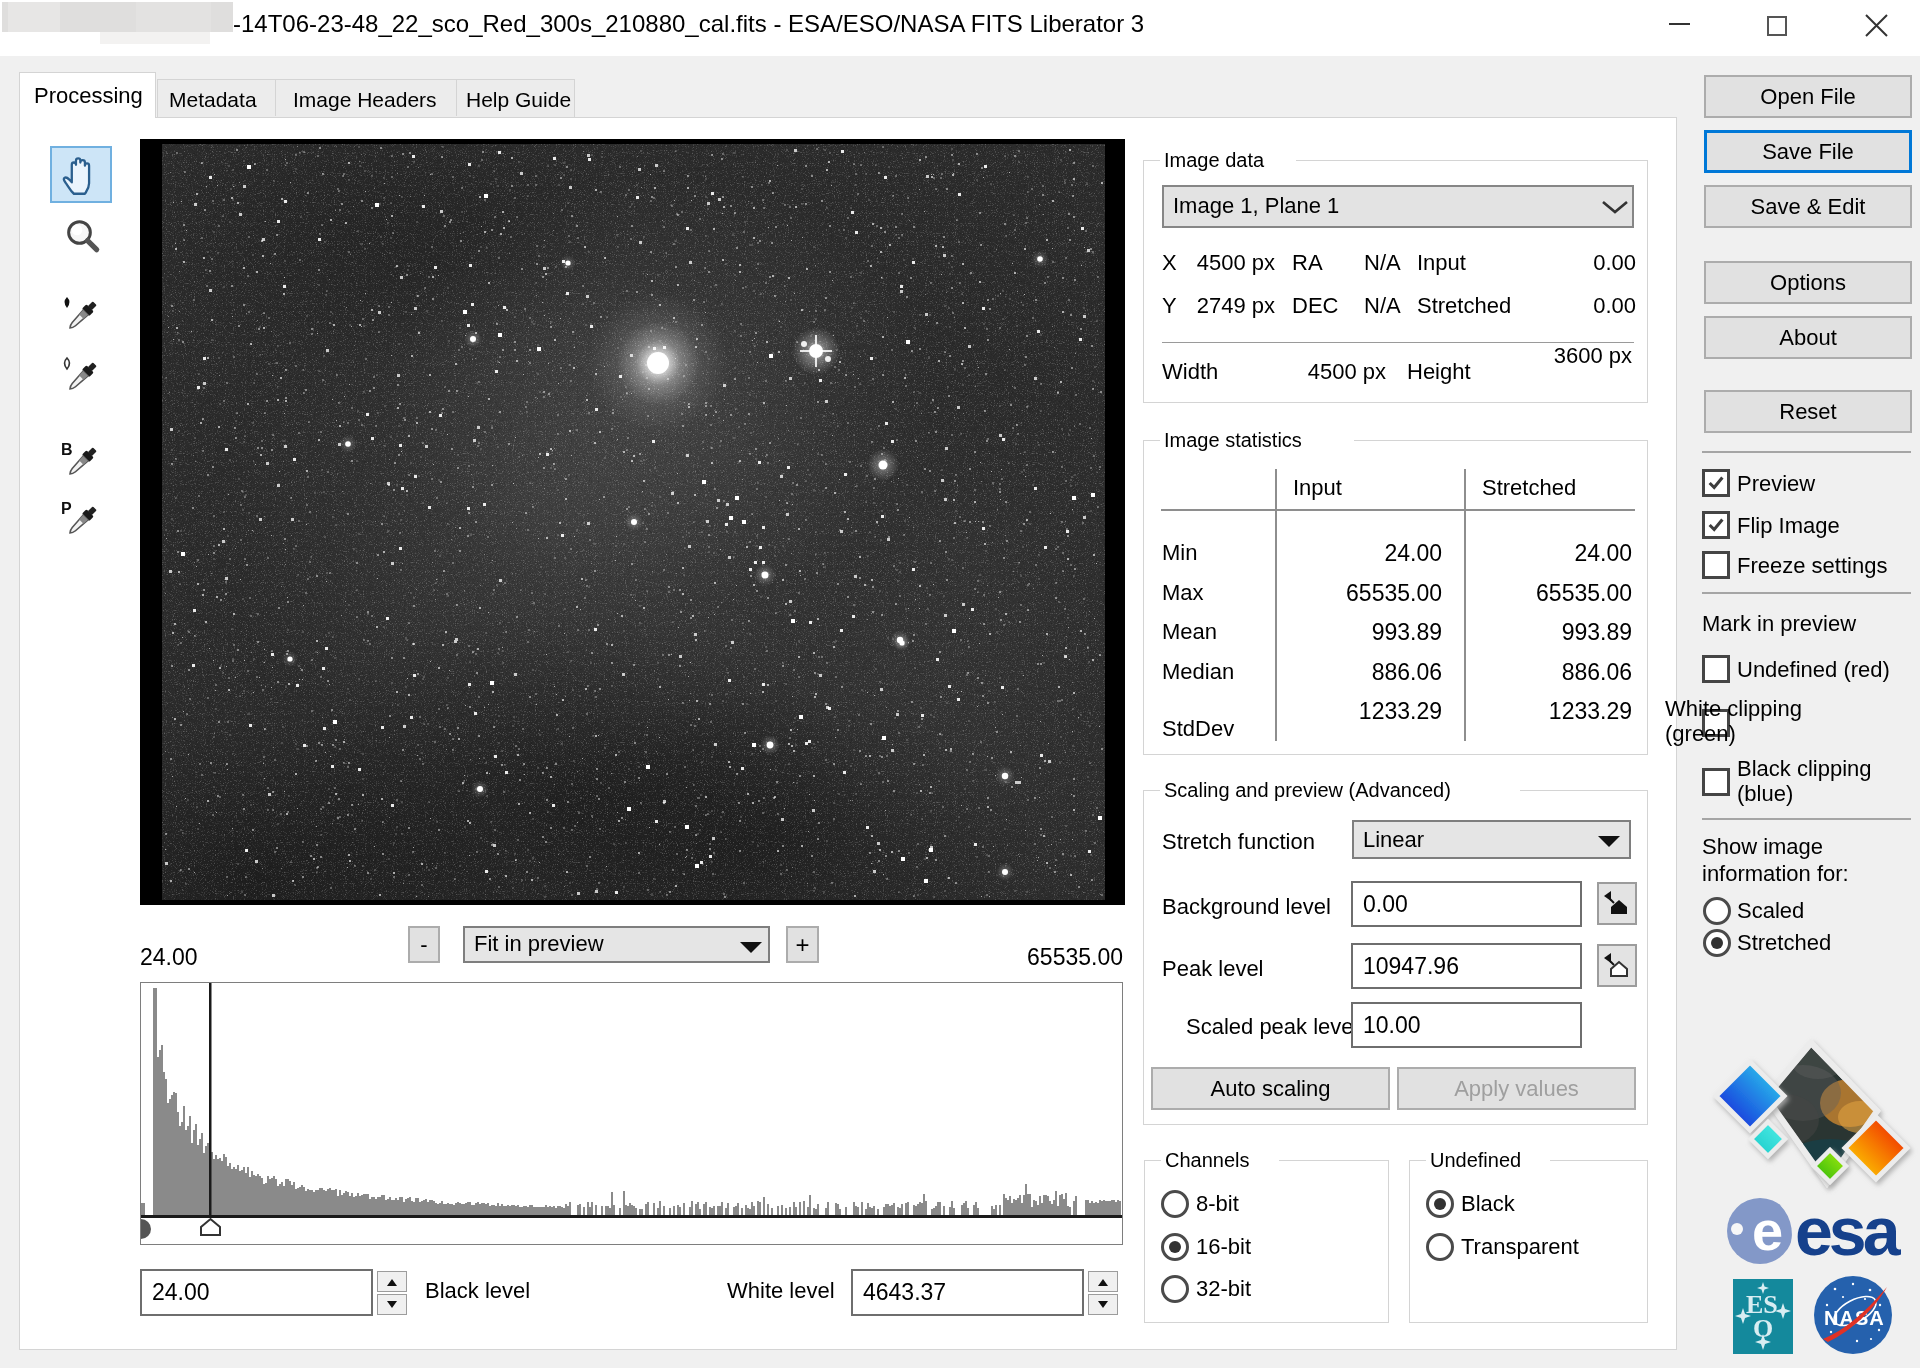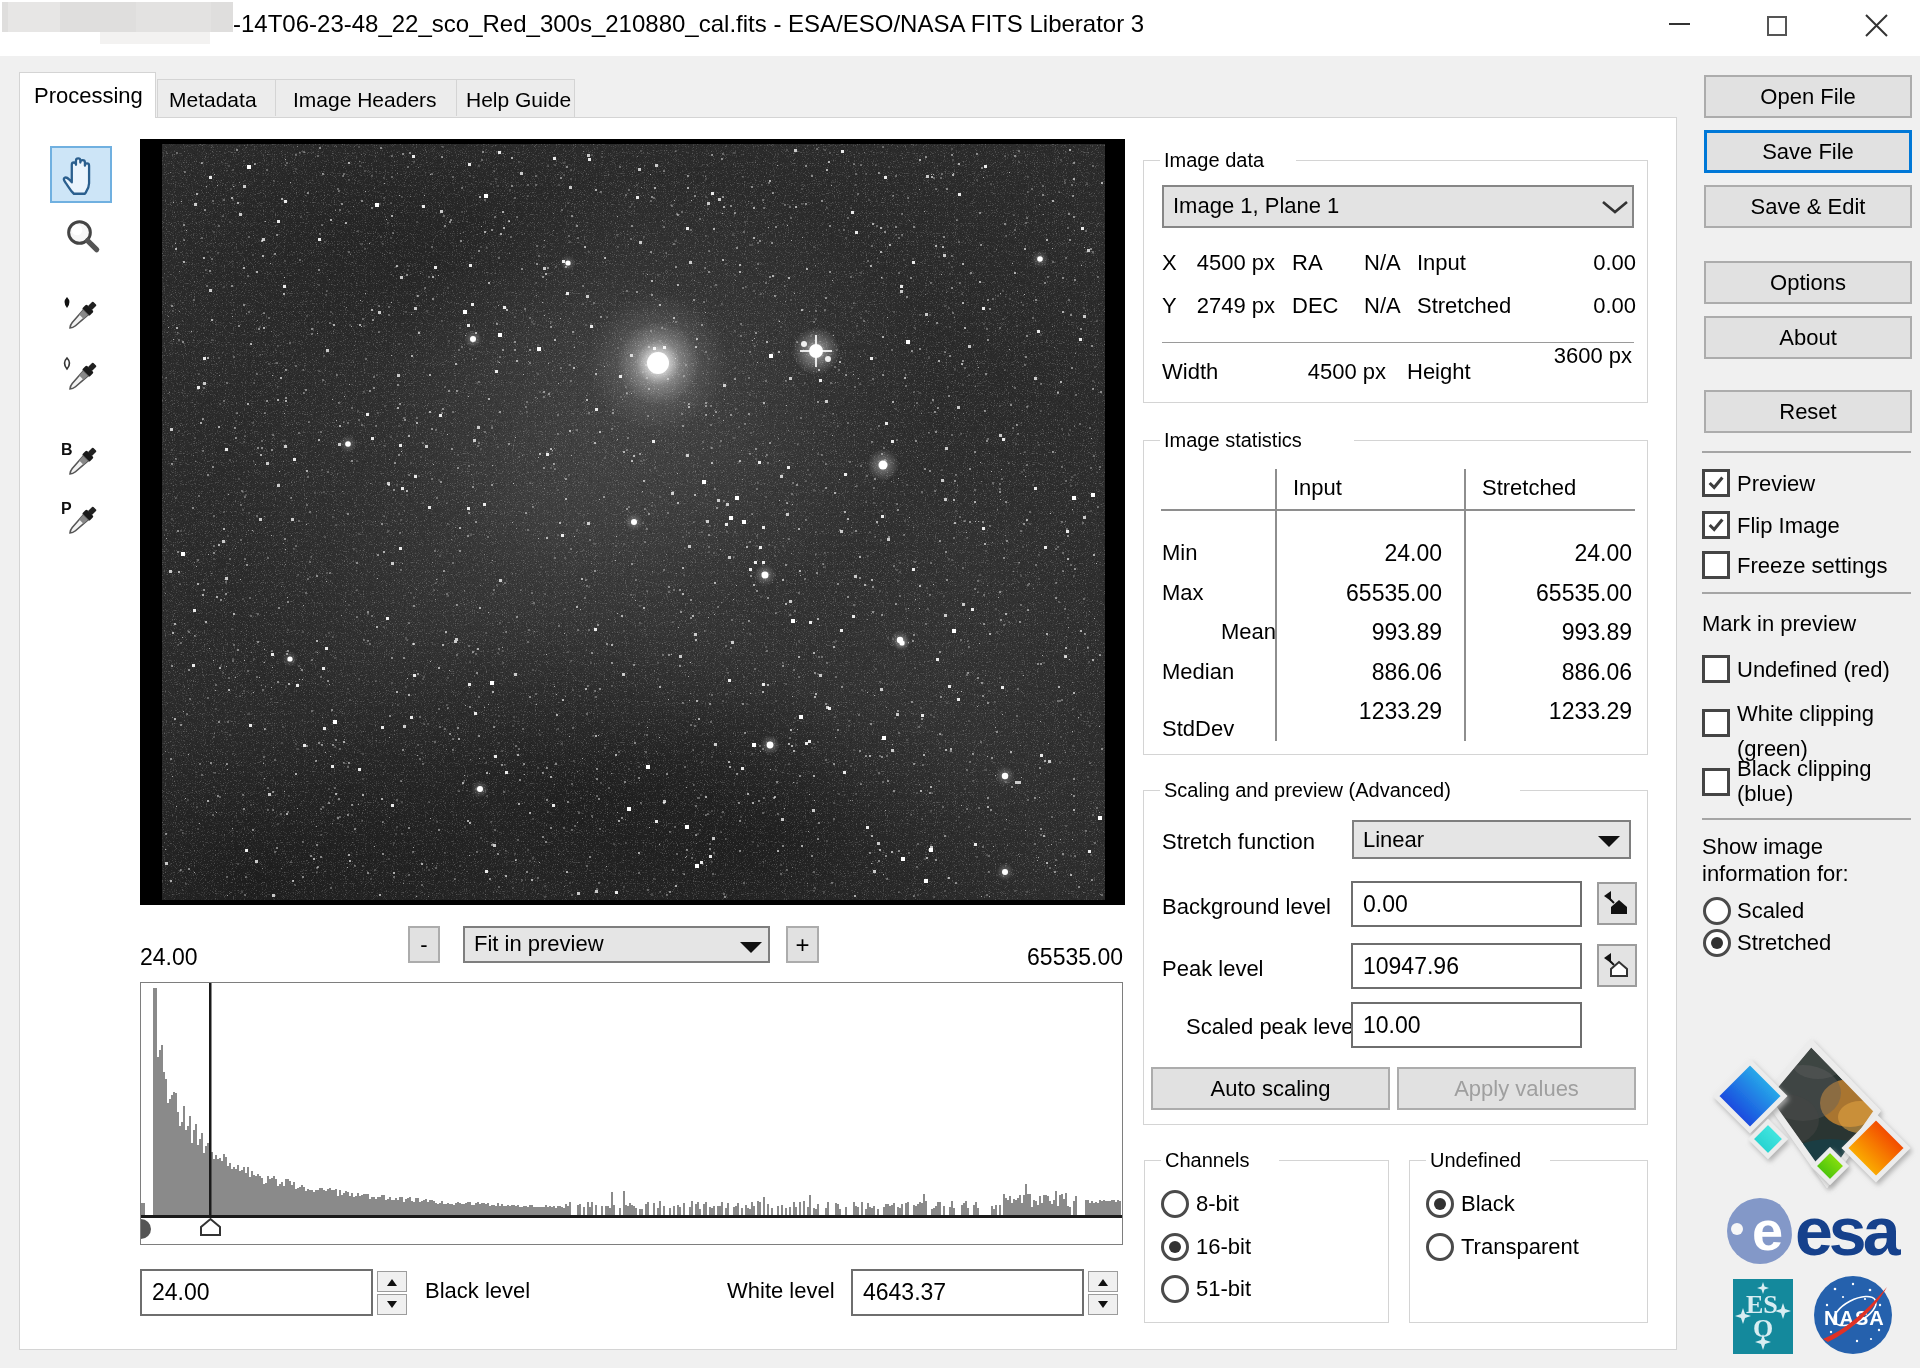--- a/index.html
+++ b/index.html
@@ -236,21 +236,21 @@
 <div class="abs" style="left:1464px;top:469px;width:2px;height:272px;background:#8e8e8e"></div>
 <div class="abs lbl" style="left:1293px;top:475px;">Input</div>
 <div class="abs lbl" style="left:1482px;top:475px;">Stretched</div>
 <div class="abs" style="left:1161px;top:509px;width:474px;height:2px;background:#8e8e8e"></div>
 <div class="abs lbl" style="left:1162px;top:540px;">Min</div>
 <div class="abs num" style="right:478px;top:540px;">24.00</div>
 <div class="abs num" style="right:288px;top:540px;">24.00</div>
 <div class="abs lbl" style="left:1162px;top:580px;">Max</div>
 <div class="abs num" style="right:478px;top:580px;">65535.00</div>
 <div class="abs num" style="right:288px;top:580px;">65535.00</div>
-<div class="abs lbl" style="left:1221px;top:619px;">Mean</div>
+<div class="abs lbl" style="left:1162px;top:619px;">Mean</div>
 <div class="abs num" style="right:478px;top:619px;">993.89</div>
 <div class="abs num" style="right:288px;top:619px;">993.89</div>
 <div class="abs lbl" style="left:1162px;top:659px;">Median</div>
 <div class="abs num" style="right:478px;top:659px;">886.06</div>
 <div class="abs num" style="right:288px;top:659px;">886.06</div>
 <div class="abs lbl" style="left:1162px;top:698px;margin-top:18px;">StdDev</div>
 <div class="abs num" style="right:478px;top:698px;">1233.29</div>
 <div class="abs num" style="right:288px;top:698px;">1233.29</div>
 <div class="abs grp" style="left:1143px;top:790px;width:503px;height:333px"></div>
 <div class="abs gt" style="left:1160px;top:779px;width:352px">Scaling and preview (Advanced)</div>
@@ -282,21 +282,21 @@
 <div class="abs btn" style="left:1397px;top:1067px;width:239px;height:43px;color:#9f9f9f">Apply values</div>
 <div class="abs grp" style="left:1144px;top:1160px;width:243px;height:161px"></div>
 <div class="abs gt" style="left:1161px;top:1149px;width:110px">Channels</div>
 <div class="abs" style="left:1161px;top:1190px;width:28px;height:28px;border-radius:50%;background:#fff;border:3px solid #4a4a4a;box-sizing:border-box"></div>
 <div class="abs lbl" style="left:1196px;top:1191px;">8-bit</div>
 <div class="abs" style="left:1161px;top:1233px;width:28px;height:28px;border-radius:50%;background:#fff;border:3px solid #4a4a4a;box-sizing:border-box">
     <div class="abs" style="left:5px;top:5px;width:12px;height:12px;border-radius:50%;background:#323232"></div>
   </div>
 <div class="abs lbl" style="left:1196px;top:1234px;">16-bit</div>
 <div class="abs" style="left:1161px;top:1275px;width:28px;height:28px;border-radius:50%;background:#fff;border:3px solid #4a4a4a;box-sizing:border-box"></div>
-<div class="abs lbl" style="left:1196px;top:1276px;">51-bit</div>
+<div class="abs lbl" style="left:1196px;top:1276px;">32-bit</div>
 <div class="abs grp" style="left:1409px;top:1160px;width:237px;height:161px"></div>
 <div class="abs gt" style="left:1426px;top:1149px;width:116px">Undefined</div>
 <div class="abs" style="left:1426px;top:1190px;width:28px;height:28px;border-radius:50%;background:#fff;border:3px solid #4a4a4a;box-sizing:border-box">
     <div class="abs" style="left:5px;top:5px;width:12px;height:12px;border-radius:50%;background:#323232"></div>
   </div>
 <div class="abs lbl" style="left:1461px;top:1191px;">Black</div>
 <div class="abs" style="left:1426px;top:1233px;width:28px;height:28px;border-radius:50%;background:#fff;border:3px solid #4a4a4a;box-sizing:border-box"></div>
 <div class="abs lbl" style="left:1461px;top:1234px;">Transparent</div>
 <div class="abs btn" style="left:1704px;top:75px;width:208px;height:43px">Open File</div>
 <div class="abs btn" style="left:1704px;top:130px;width:208px;height:43px;border:3px solid #0078d7">Save File</div>
@@ -317,21 +317,21 @@
     </svg>
   </div>
 <div class="abs lbl" style="left:1737px;top:513px;">Flip Image</div>
 <div class="abs" style="left:1702px;top:551px;width:28px;height:28px;background:#fff;border:3px solid #454545;box-sizing:border-box"></div>
 <div class="abs lbl" style="left:1737px;top:553px;">Freeze settings</div>
 <div class="abs" style="left:1702px;top:592px;width:209px;height:2px;background:#a5a5a5"></div>
 <div class="abs lbl" style="left:1702px;top:611px;">Mark in preview</div>
 <div class="abs" style="left:1702px;top:655px;width:28px;height:28px;background:#fff;border:3px solid #454545;box-sizing:border-box"></div>
 <div class="abs lbl" style="left:1737px;top:657px;">Undefined (red)</div>
 <div class="abs" style="left:1702px;top:709px;width:28px;height:28px;background:#fff;border:3px solid #454545;box-sizing:border-box"></div>
-<div class="abs lbl" style="left:1737px;top:696px;line-height:35px">White clipping<br>(green)</div>
+<div class="abs lbl" style="left:1665px;top:696px;line-height:25px">White clipping<br>(green)</div>
 <div class="abs" style="left:1702px;top:768px;width:28px;height:28px;background:#fff;border:3px solid #454545;box-sizing:border-box"></div>
 <div class="abs lbl" style="left:1737px;top:756px;line-height:25px">Black clipping<br>(blue)</div>
 <div class="abs" style="left:1702px;top:818px;width:209px;height:2px;background:#a5a5a5"></div>
 <div class="abs lbl" style="left:1702px;top:833px;line-height:27px">Show image<br>information for:</div>
 <div class="abs" style="left:1703px;top:897px;width:28px;height:28px;border-radius:50%;background:#fff;border:3px solid #4a4a4a;box-sizing:border-box"></div>
 <div class="abs lbl" style="left:1737px;top:898px;">Scaled</div>
 <div class="abs" style="left:1703px;top:929px;width:28px;height:28px;border-radius:50%;background:#fff;border:3px solid #4a4a4a;box-sizing:border-box">
     <div class="abs" style="left:5px;top:5px;width:12px;height:12px;border-radius:50%;background:#323232"></div>
   </div>
 <div class="abs lbl" style="left:1737px;top:930px;">Stretched</div>

